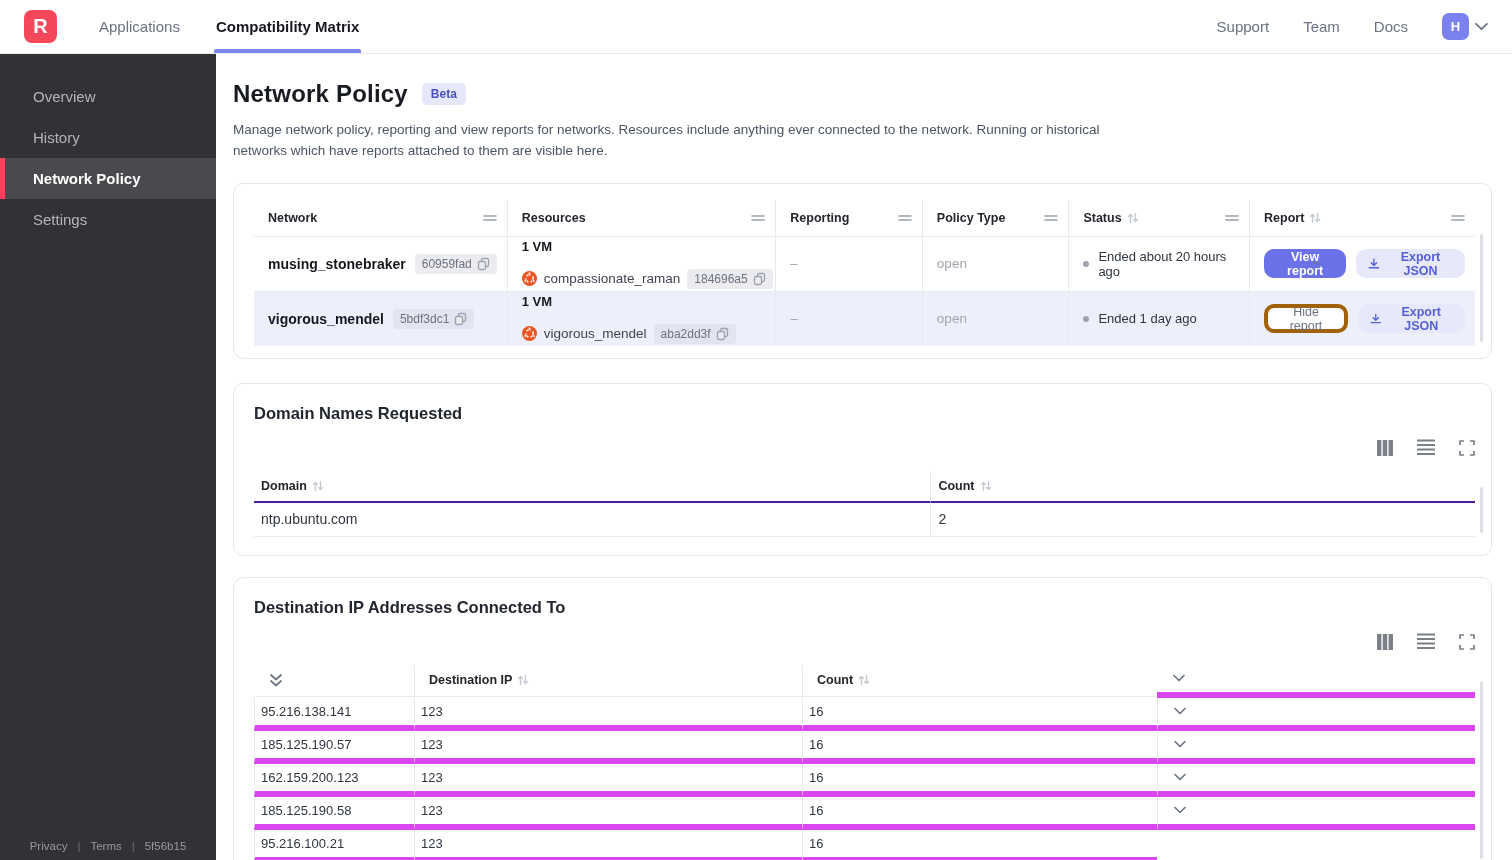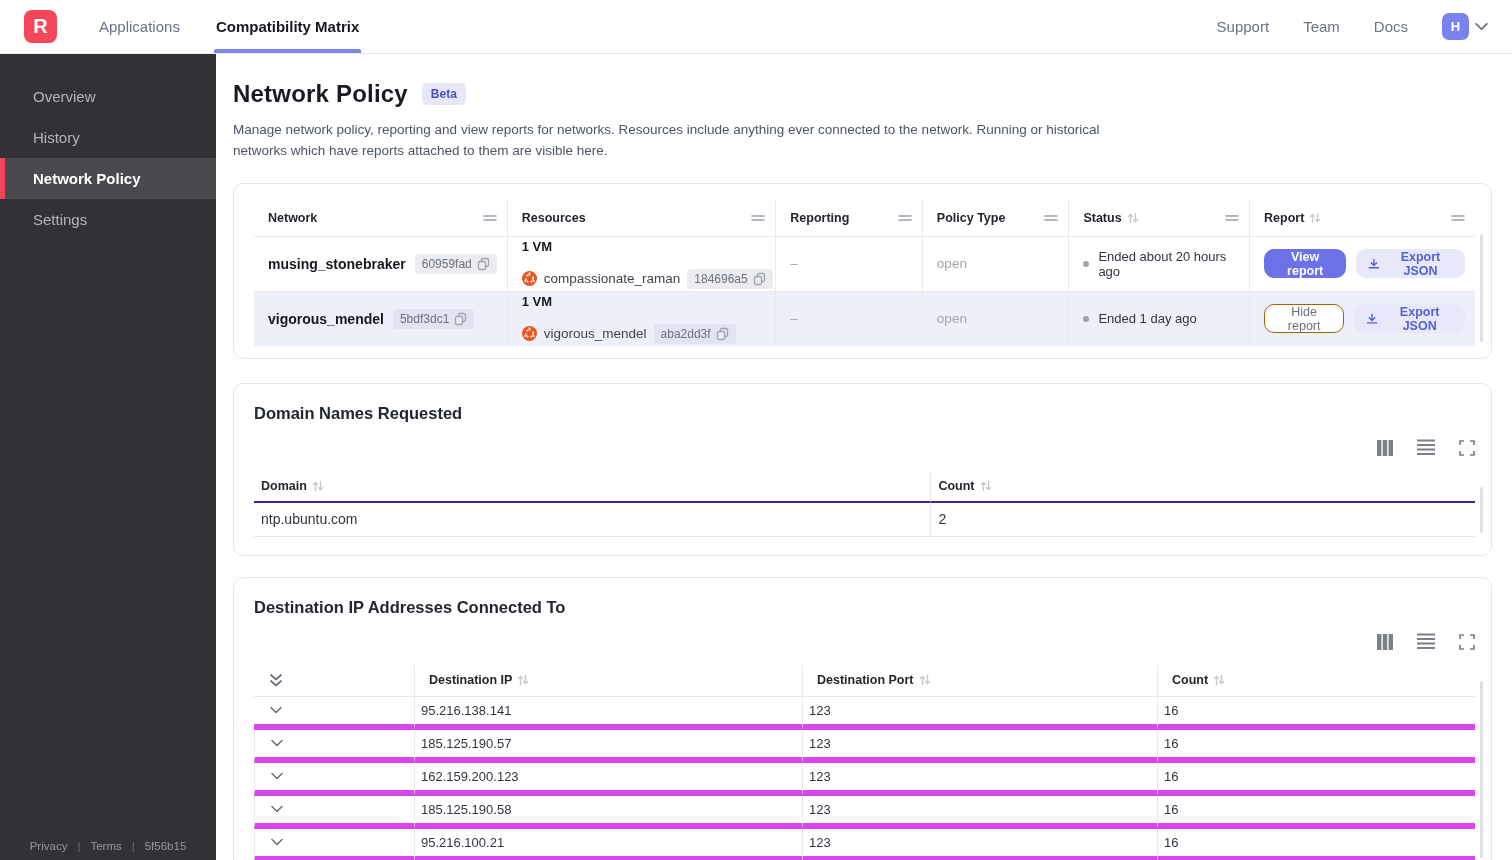--- a/index.html
+++ b/index.html
@@ -77,21 +77,21 @@
   .res-count { font-size:13px; font-weight:700; color:#15181f; }
   .res-line { display:flex; align-items:center; gap:7px; }
   .res-name { font-size:13.5px; color:#3f4450; }
   .muted { color:#a0a5ae; font-size:13.5px; }
   .status-line { display:flex; align-items:center; gap:9px; font-size:13px; color:#2f3540; }
   .status-dot { width:6px; height:6px; border-radius:50%; background:#9ca3af; flex-shrink:0; }
   .report-cell { gap:10px; }
   .btn { font-size:12.5px; font-weight:600; border-radius:10px; height:29px; padding:0 12px;
     display:inline-flex; align-items:center; justify-content:center; cursor:pointer; border:none; }
   .btn-primary { background:#6b72e8; color:#fff; }
-  .btn-outline { background:#fff; color:#6b7280; border:1px solid #a16207; font-weight:400; }
+  .btn-outline { background:#fff; color:#6b7280; border:4px solid #a16207; font-weight:400; }
   .btn-soft { background:#e7e9fb; color:#555fd6; gap:8px; }
 
   
   .dom-grid { display:grid; grid-template-columns:55.4% auto; margin-top:14px; }
   .dom-th { display:flex; align-items:center; height:32px; padding:0 10px 0 7px;
     border-bottom:2px solid #4c1d95; }
   .dom-th + .dom-th { border-left:1px solid #e8eaee; }
   .dom-td { height:34px; display:flex; align-items:center; padding:0 10px 0 7px; font-size:14px;
     color:#2f3540; border-bottom:1px solid #e8eaee; }
   .dom-td + .dom-td { border-left:1px solid #e8eaee; }
@@ -425,28 +425,20 @@
           </div>
           <div class="dst-th">
             <span class="th-label">Destination IP</span>
             <span class="sort-icon">
                 <svg width="12" height="12" viewBox="0 0 12 12">
                   <use href="#i-sort"></use>
                 </svg>
               </span>
           </div>
           <div class="dst-th">
-            <span class="th-label">Destination Port</span>
-            <span class="sort-icon">
-                <svg width="12" height="12" viewBox="0 0 12 12">
-                  <use href="#i-sort"></use>
-                </svg>
-              </span>
-          </div>
-          <div class="dst-th">
             <span class="th-label">Count</span>
             <span class="sort-icon">
                 <svg width="12" height="12" viewBox="0 0 12 12">
                   <use href="#i-sort"></use>
                 </svg>
               </span>
           </div>
 
           <div class="dst-td exp">
               <svg width="12" height="8" viewBox="0 0 12 8">

